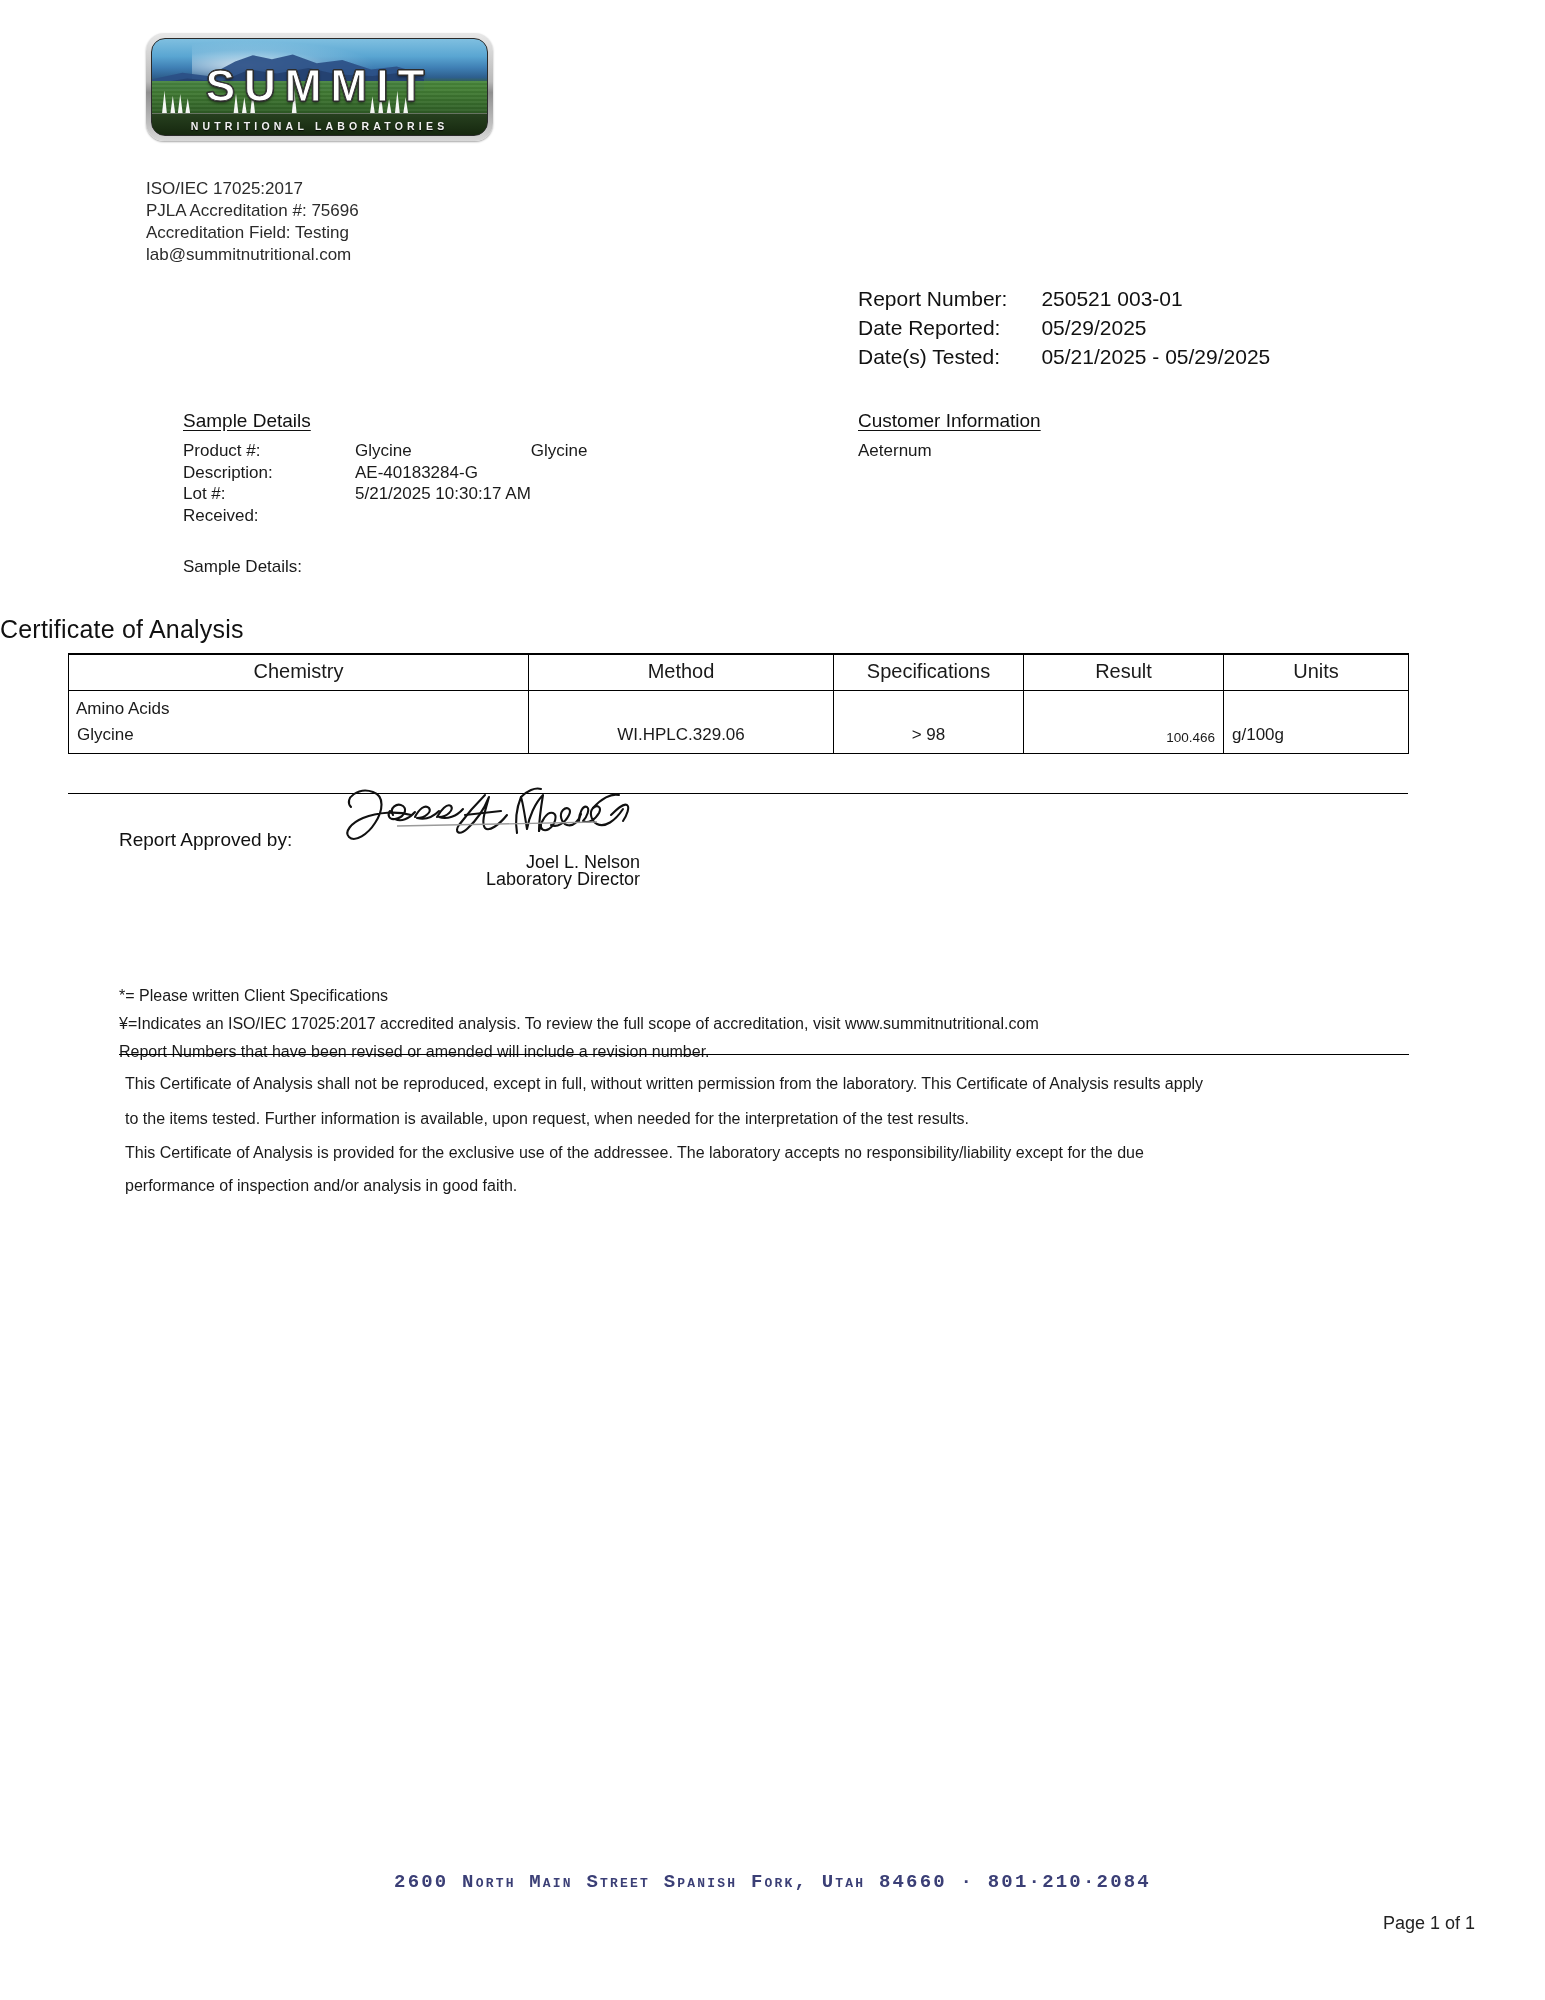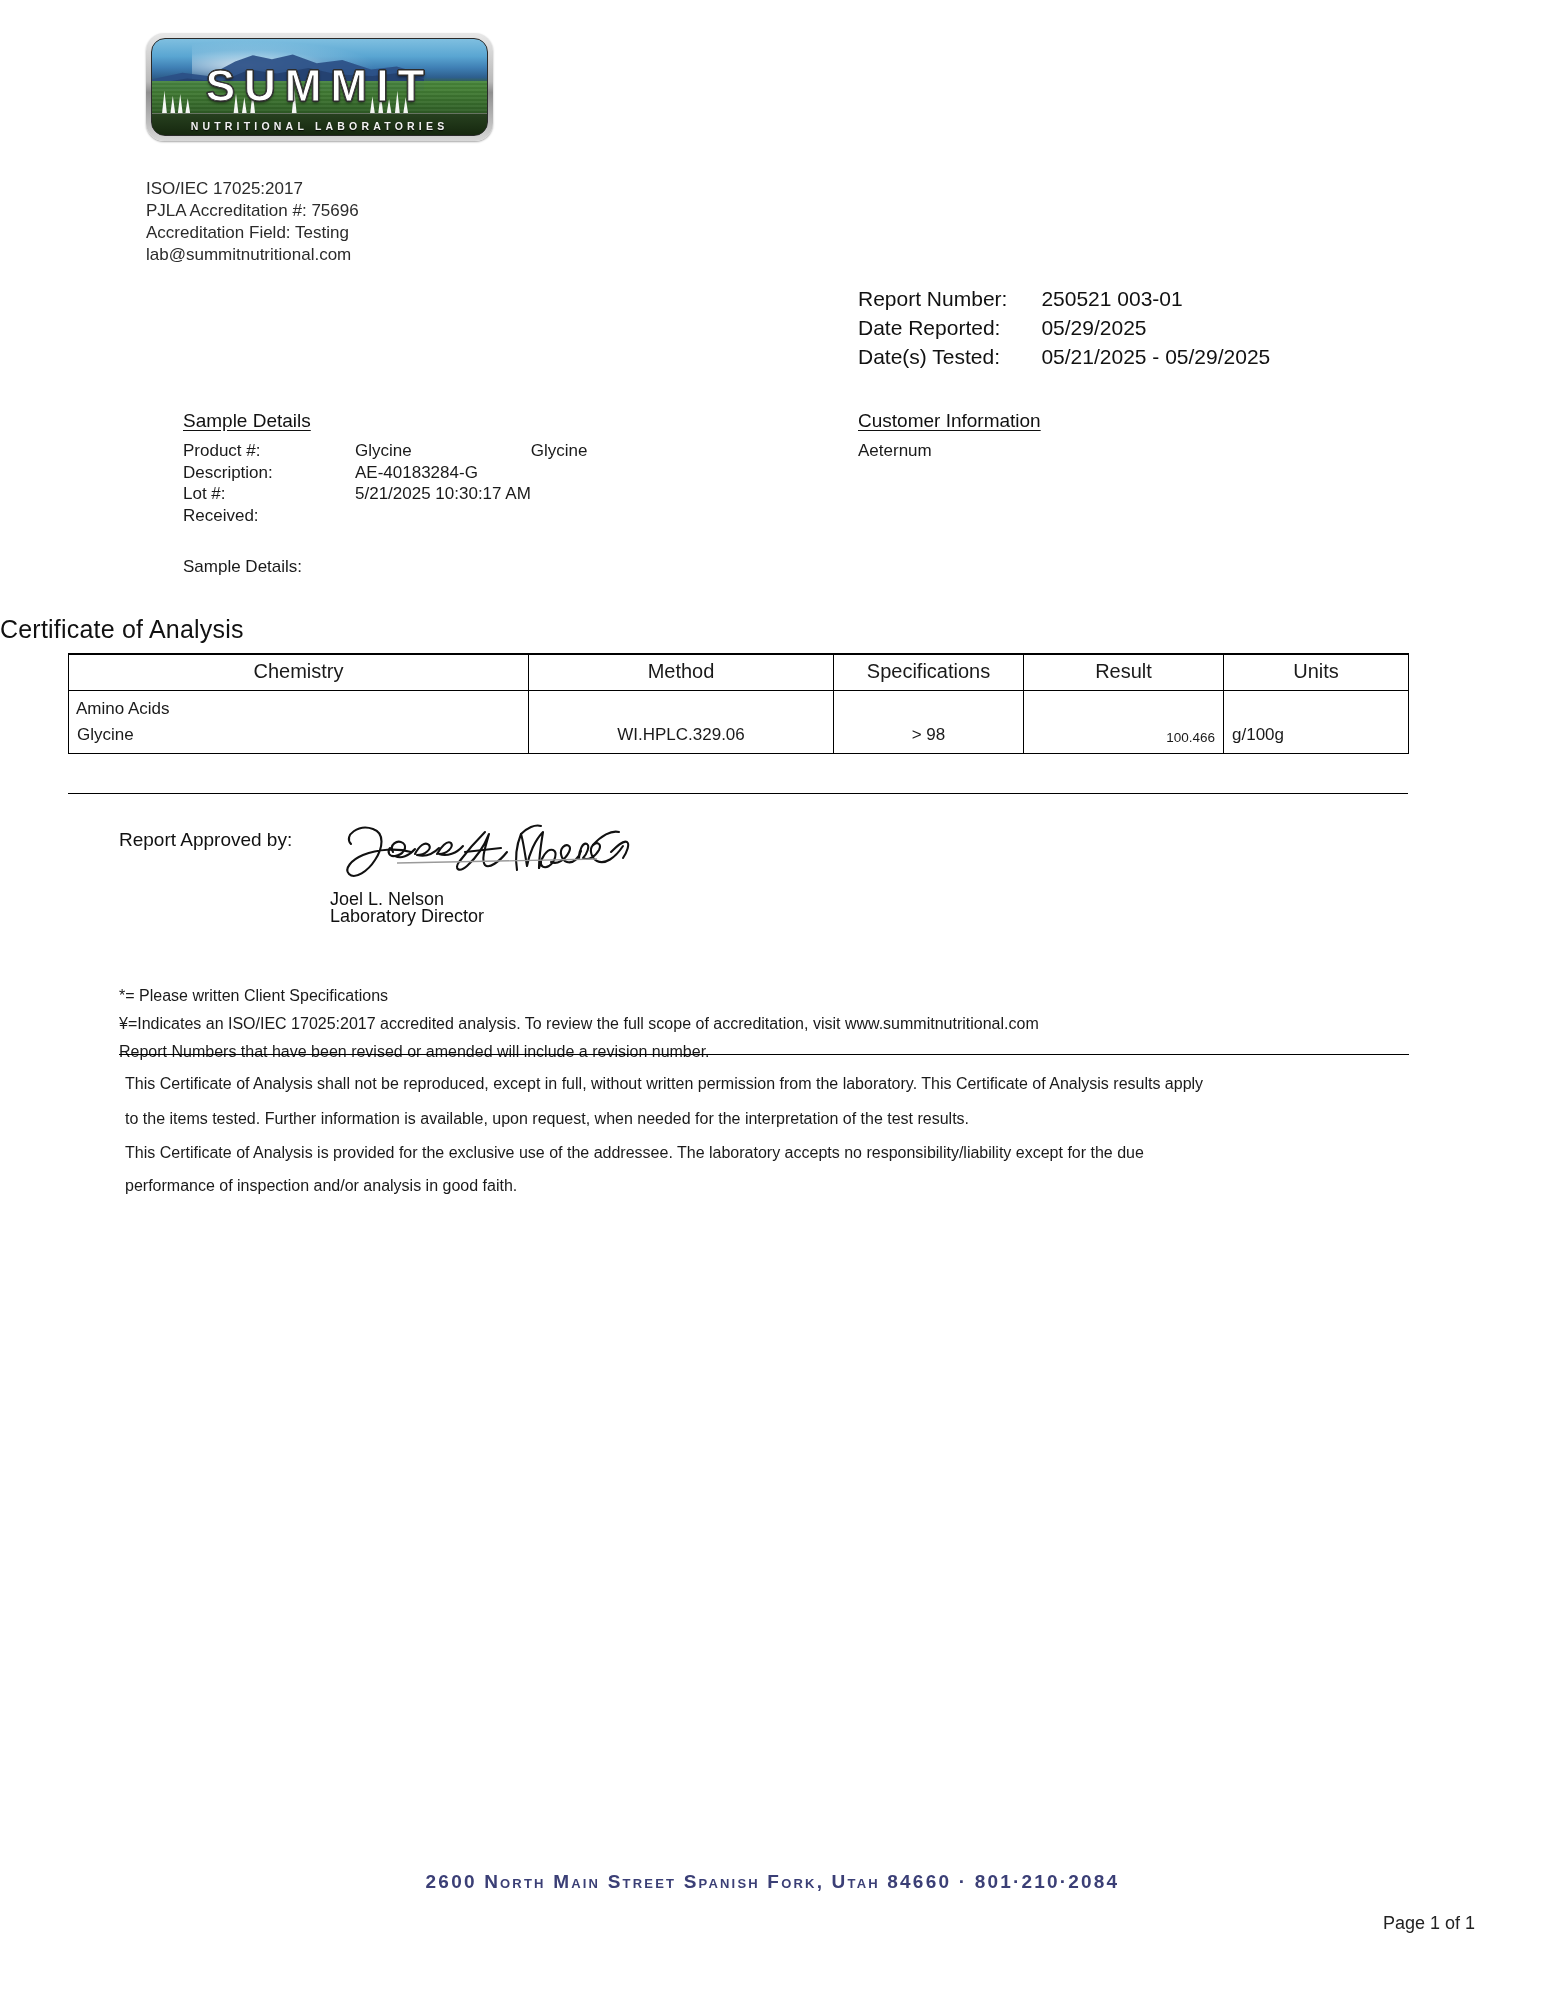--- a/index.html
+++ b/index.html
@@ -264,23 +264,23 @@
     position: absolute;
     left: 119px;
     top: 829px;
     font-size: 19px;
     color: #111;
     white-space: nowrap;
   }
   .sig-block {
     position: absolute;
     left: 330px;
-    top: 818px;
+    top: 781px;
     width: 310px;
-    text-align: left;
+    text-align: right;
   }
   .sig-svg { display: block; margin: 0 auto; }
   .sig-name {
     font-size: 18px;
     line-height: 23px;
     color: #111;
     margin-top: -6px;
   }
 
   
@@ -312,21 +312,21 @@
   }
   .disclaimer p { margin: 6px; }
   .disclaimer p.tight { line-height: 27px; }
 
   
   .footer-address {
     position: absolute;
     left: 0; right: 0;
     top: 1871px;
     text-align: center;
-    font-family: Liberation Sans, sans-serif;
+    font-family: Liberation Mono, monospace;
     font-weight: 700;
     font-size: 19px;
     letter-spacing: 2.2px;
     font-variant: small-caps;
     color: #3b3f76;
     white-space: nowrap;
   }
   .page-number {
     position: absolute;
     right: 70px;

